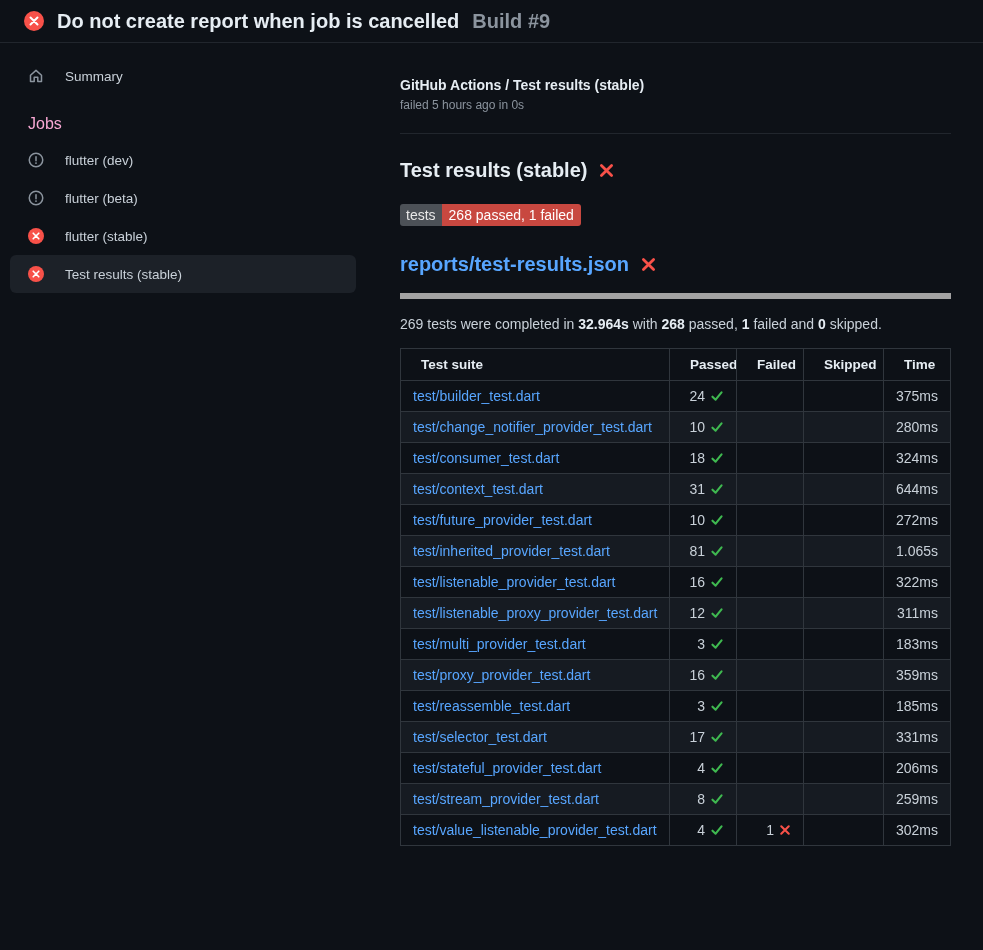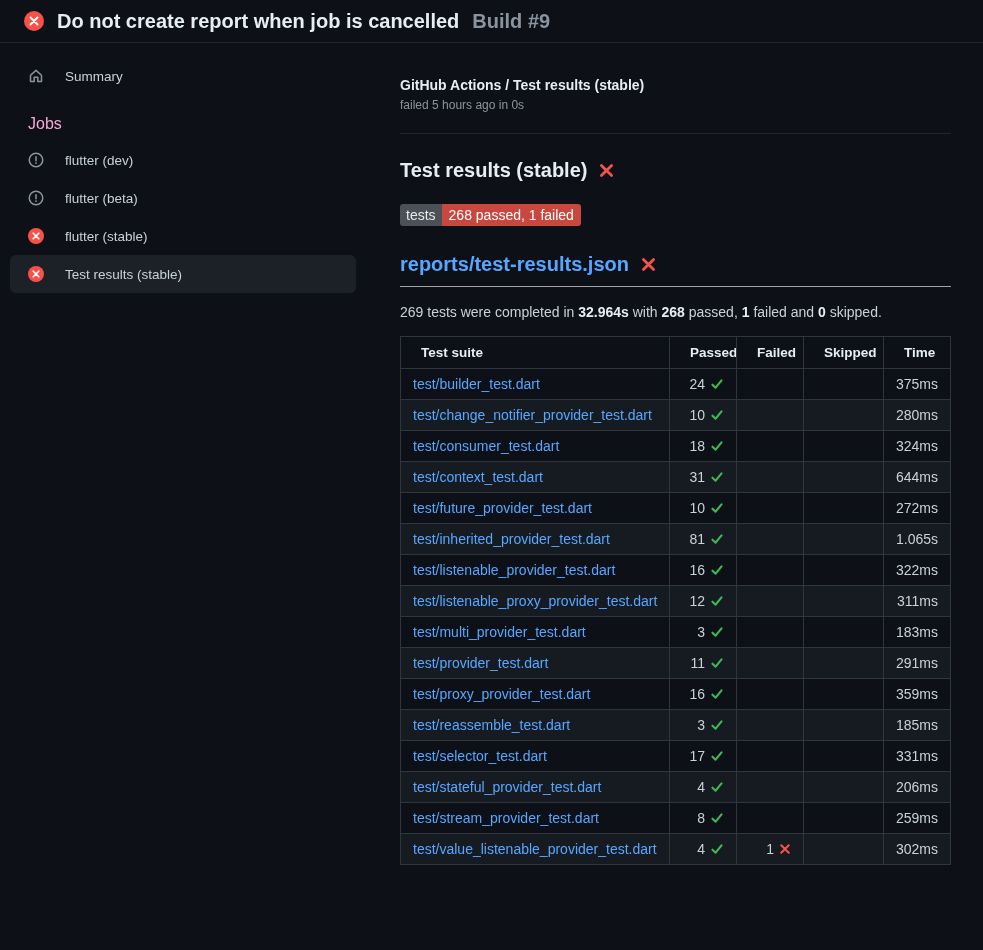--- a/index.html
+++ b/index.html
@@ -33,21 +33,21 @@
 
   
   .content { flex:1; min-width:0; padding:34px 32px 0 0; }
   .crumb { font-weight:700; color:#e6edf3; font-size:14px; }
   .meta { color:#8b949e; font-size:12px; margin-top:5px; }
   .divider { border:none; border-top:1px solid #21262d; margin:21px 0 0; }
   .section-title { display:flex; align-items:center; gap:11px; margin-top:25px; font-size:20px; font-weight:700; color:#e6edf3; }
   .badge { display:inline-flex; margin-top:22px; font-size:14px; border-radius:3px; overflow:hidden; line-height:1; }
   .badge-label { background:var(--badge-label-bg,#4c5157); color:#e8e8e8; padding:4px 6px; }
   .badge-value { background:var(--badge-value-bg,#c84840); color:#fff; padding:4px 7px; }
-  .report-title { display:flex; align-items:center; gap:11px; margin-top:27px; padding-bottom:10px; border-bottom:1px solid #a3a3a3; font-size:20px; font-weight:700; }
+  .report-title { display:flex; align-items:center; gap:11px; margin-top:27px; padding-bottom:17px; border-bottom:6px solid #a3a3a3; font-size:20px; font-weight:700; }
   .report-link { color:var(--link,#58a6ff); text-decoration:none; cursor:pointer; }
   .summary-line { margin-top:17px; font-size:14px; color:#c9d1d9; }
   .summary-line strong { color:#e6edf3; font-weight:700; }
 
   
   table { border-collapse:collapse; margin-top:16px; width:100%; font-size:14px; table-layout:fixed; }
   th,td { border:1px solid #30363d; padding:7px 12px; overflow:hidden; white-space:nowrap; }
   thead th { color:#e6edf3; font-weight:700; text-align:left; font-size:13.5px; padding:8px 20px; }
   col.c-suite { width:auto; }
   col.c-num { width:67px; }
@@ -326,36 +326,20 @@
                       <path d="M2.8 8.8l3.6 3.4 6.8-8.4" fill="none" stroke="currentColor" stroke-width="2.4" stroke-linecap="round" stroke-linejoin="round"></path>
                     </svg>
                   </span>
                 </span>
     </td>
     <td class="right"></td>
     <td class="right"></td>
     <td class="right time">183ms</td>
   </tr>
 
-  <tr>
-    <td><a>test/provider_test.dart</a></td>
-    <td class="right">
-      <span class="cellwrap">
-                  <span class="num">11</span>
-                  <span class="icon success">
-                    <svg width="14" height="14" viewBox="0 0 16 16">
-                      <path d="M2.8 8.8l3.6 3.4 6.8-8.4" fill="none" stroke="currentColor" stroke-width="2.4" stroke-linecap="round" stroke-linejoin="round"></path>
-                    </svg>
-                  </span>
-                </span>
-    </td>
-    <td class="right"></td>
-    <td class="right"></td>
-    <td class="right time">291ms</td>
-  </tr>
 
   <tr>
     <td><a>test/proxy_provider_test.dart</a></td>
     <td class="right">
       <span class="cellwrap">
                   <span class="num">16</span>
                   <span class="icon success">
                     <svg width="14" height="14" viewBox="0 0 16 16">
                       <path d="M2.8 8.8l3.6 3.4 6.8-8.4" fill="none" stroke="currentColor" stroke-width="2.4" stroke-linecap="round" stroke-linejoin="round"></path>
                     </svg>

